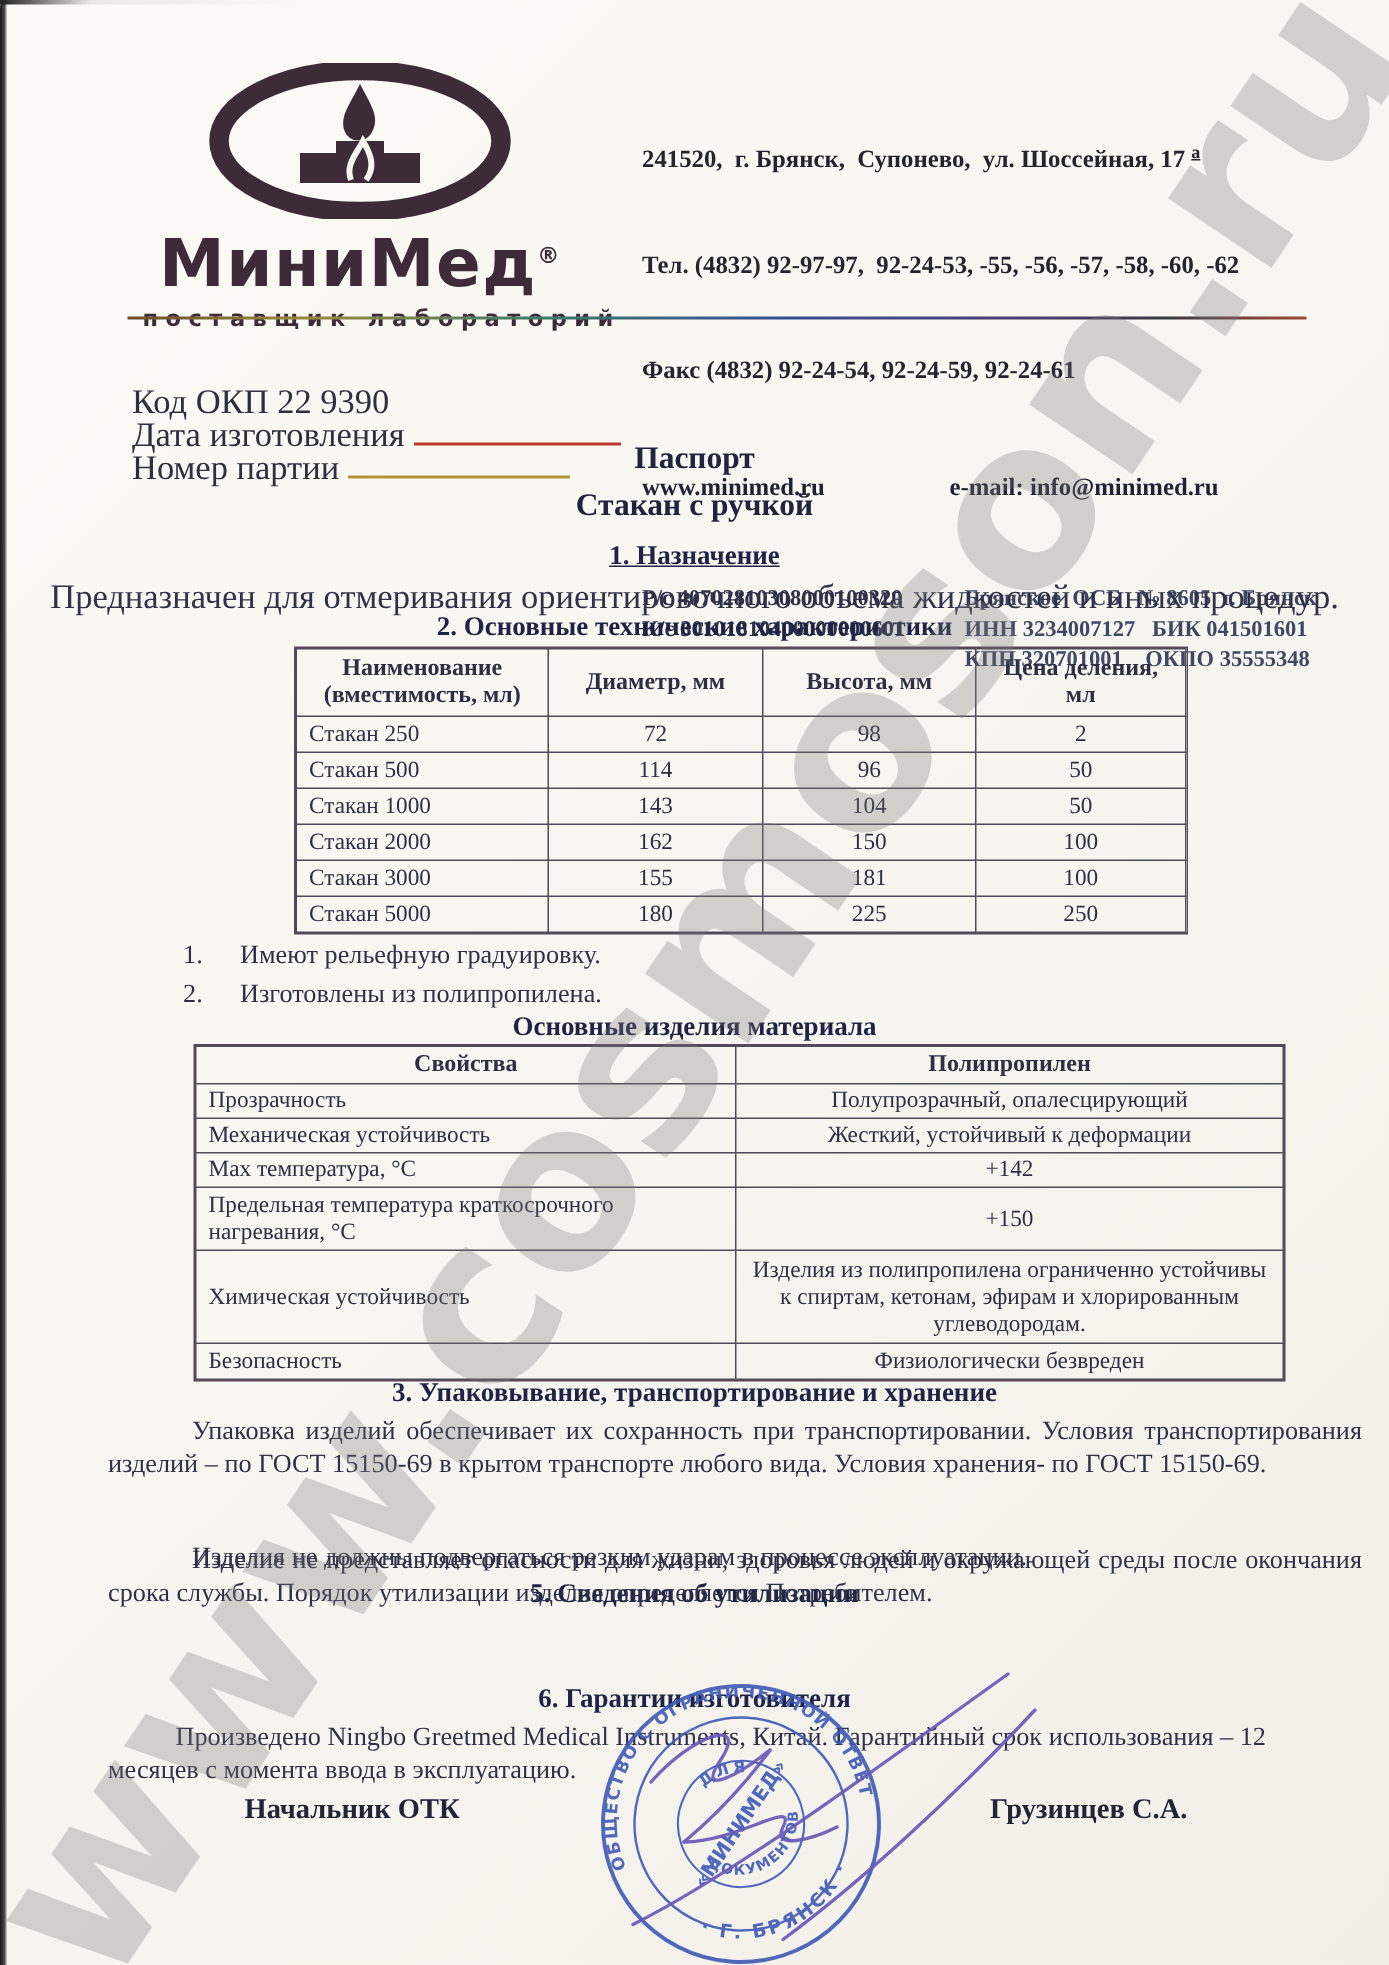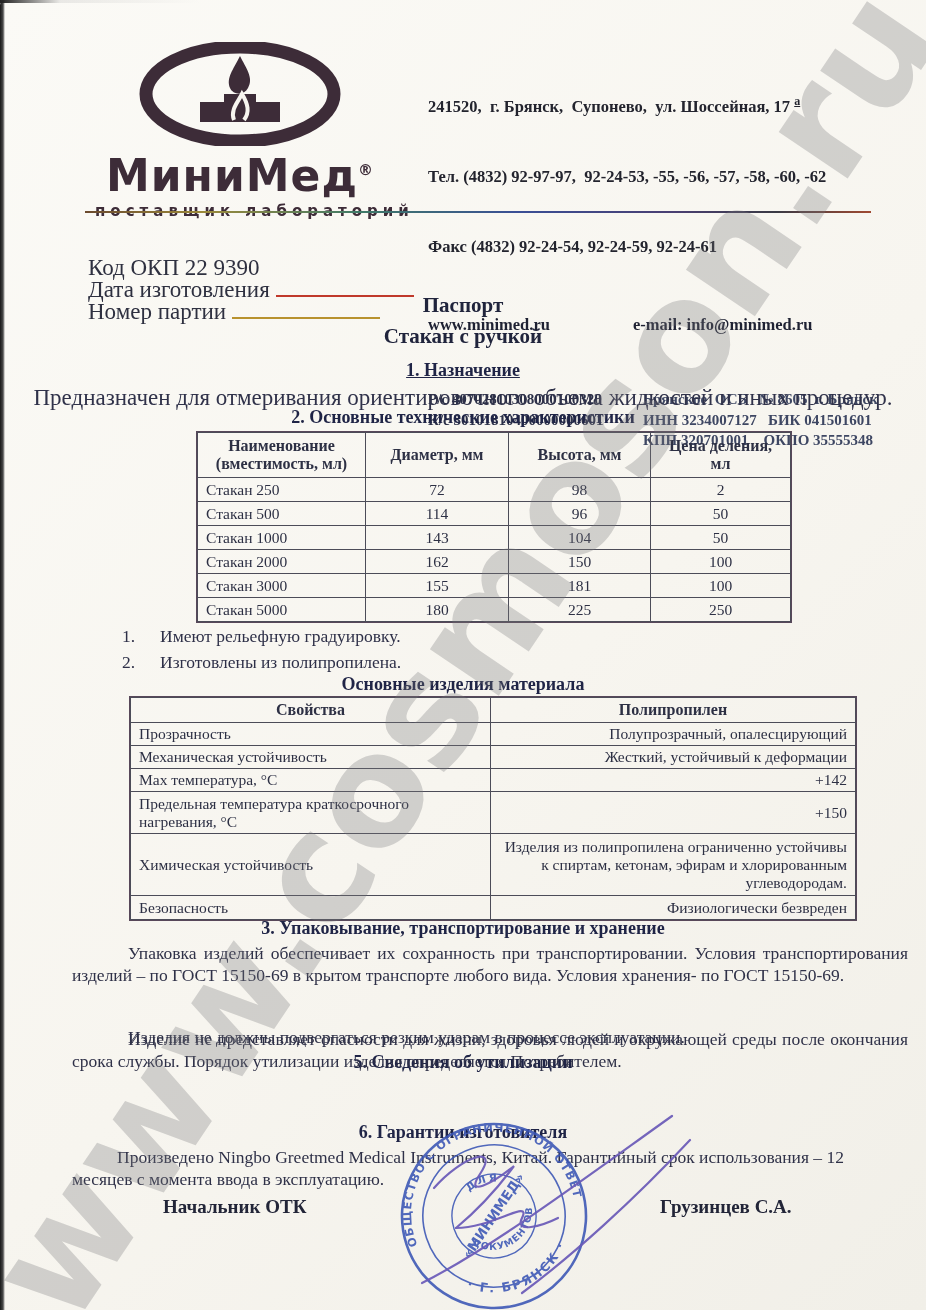--- a/index.html
+++ b/index.html
@@ -51,21 +51,21 @@
   table { border-collapse:collapse; table-layout:fixed; font-size:15.5px; color:#2d3044; }
   .t1 { position:absolute; left:197px; top:432px; width:593px; }
   .t2 { position:absolute; left:130px; top:697px; width:725px; }
   th,td { border:1.3px solid #4c4c58; padding:1px 8px; }
   th { font-weight:bold; text-align:center; }
   .t1 th { height:42px; font-size:16px; }
   .t1 td { height:21px; }
   .t1 td.c { text-align:center; }
   .t2 th { height:22px; font-size:16px; }
   .t2 td { padding:2px 8px; }
-  .t2 td.c { text-align:right; }
+  .t2 td.c { text-align:center; }
   .t1 { box-shadow:0 0 0 1px #58485a; }
   .t2 { box-shadow:0 0 0 1px #58485a; }
 
   
   .num-list { position:absolute; left:122px; top:623px; font-size:17.5px; line-height:26px; color:#2e3048; }
   .num-list .li { display:flex; }
   .num-list .num { width:38px; }
   .para { position:absolute; left:72px; width:836px; font-size:17.5px; line-height:1.28;
     text-align:justify; text-indent:56px; color:#2f3148; }
   .para.no-justify { text-align:left; }

